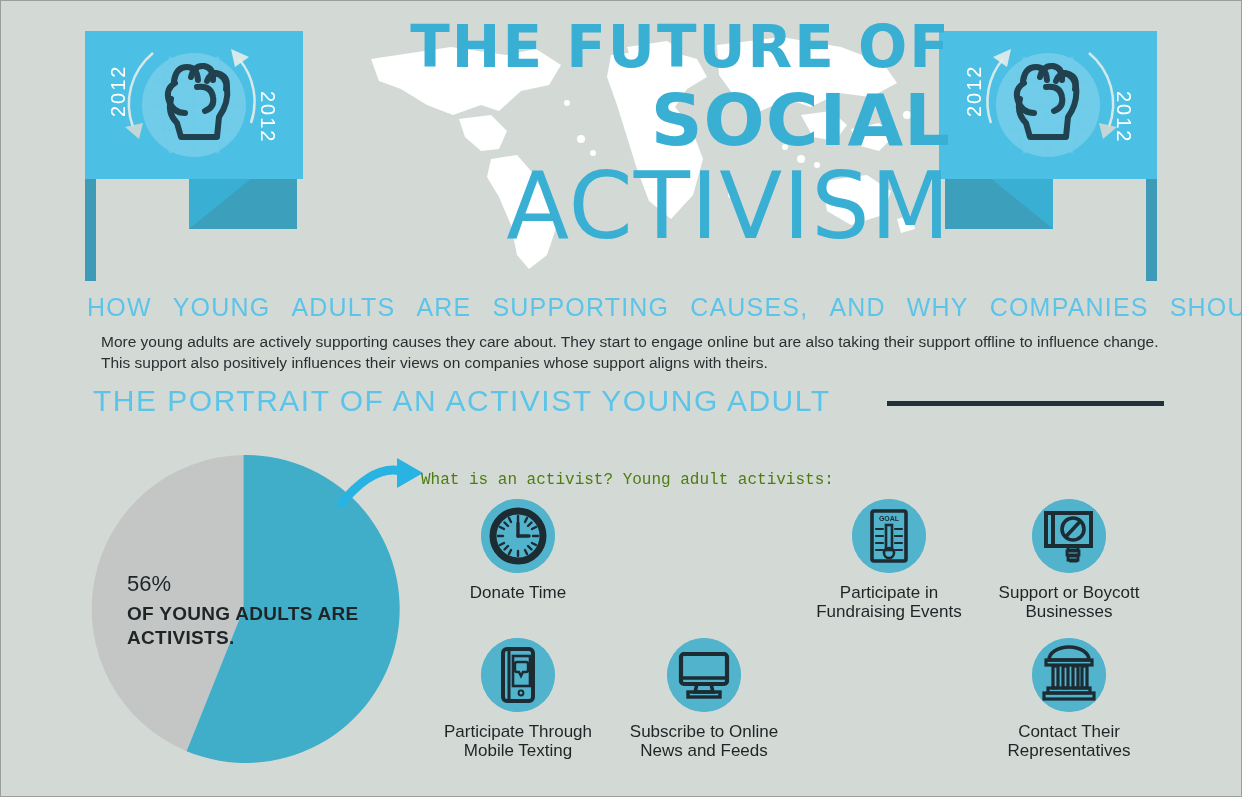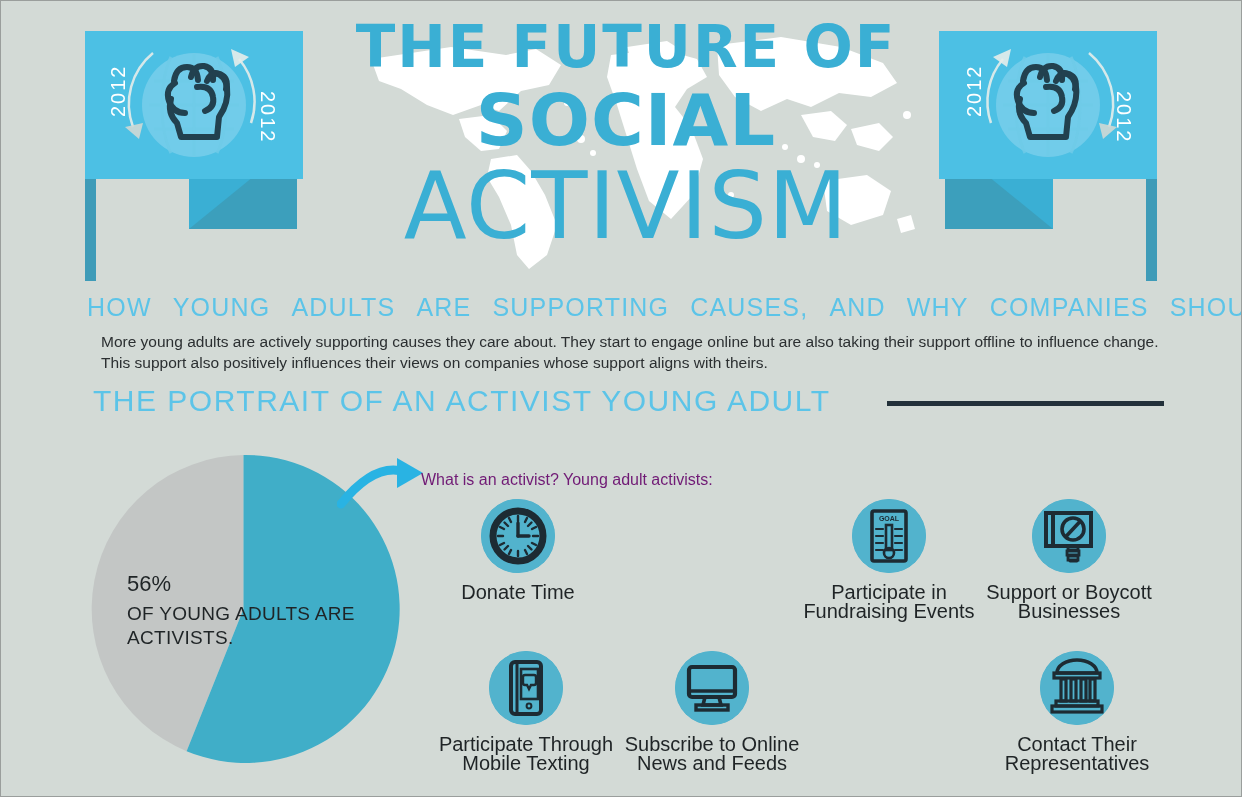--- a/index.html
+++ b/index.html
@@ -14,21 +14,21 @@
     border:1px solid #9a9e9c;
   }
   .stage{position:relative;width:1240px;height:795px;overflow:hidden;}
 
   
   .header{position:absolute;left:0;top:0;width:1240px;height:285px;}
 
   .worldmap{position:absolute;left:330px;top:18px;width:590px;height:260px;opacity:1;}
 
   .title-block{position:absolute;left:300px;top:16px;width:650px;height:265px;
-      text-align:center;color:#3aafd4;}
+      text-align:right;color:#3aafd4;}
   .t1{font-size:58px;font-weight:bold;letter-spacing:2px;line-height:60px;
       font-family:"DejaVu Sans", sans-serif;}
   .t2{font-size:72px;font-weight:bold;letter-spacing:1px;line-height:86px;
       font-family:"DejaVu Sans", sans-serif;}
   .t3{font-size:92px;font-weight:normal;letter-spacing:1px;line-height:88px;
       font-family:"DejaVu Sans", sans-serif;}
 
   
   .flag{position:absolute;top:18px;width:300px;height:265px;}
   .flag-left{left:78px;}
@@ -49,36 +49,36 @@
   .sec-title{position:absolute;left:84px;top:383px;
       color:#5cc4e8;font-size:30px;letter-spacing:1.5px;white-space:nowrap;
       font-weight:400;font-family:"Liberation Sans", sans-serif;margin-left:8px;}
   .rule{position:absolute;left:886px;top:400px;width:277px;height:5px;background:#22303a;}
 
   
   .pie-wrap{position:absolute;left:85px;top:452px;width:315px;height:312px;}
   .pie-label{position:absolute;left:126px;top:565px;width:240px;color:#1f2426;
       font-family:"Liberation Sans", sans-serif;}
   .pie-pct{font-size:22px;line-height:36px;}
-  .pie-sub{font-size:19px;line-height:24px;letter-spacing:.3px;}
+  .pie-sub{font-size:19px;line-height:24px;letter-spacing:.3px;font-weight:bold;}
 
   .arrow{position:absolute;left:336px;top:455px;width:90px;height:55px;}
 
   
-  .q-text{position:absolute;left:420px;top:470px;font-size:16px;color:#701a75;
-      font-family:Liberation Sans, sans-serif;}
+  .q-text{position:absolute;left:420px;top:470px;font-size:16px;color:#4d7c0f;
+      font-family:Liberation Mono, monospace;}
 
   .grid{position:absolute;left:418px;top:498px;width:760px;height:275px;}
   .cell{position:absolute;width:190px;text-align:center;}
   .circ{width:74px;height:74px;border-radius:50%;background:#52b3cd;
       margin:0 auto;display:block;}
-  .cap{margin-top:10px;font-size:20px;line-height:19px;color:#1f2426;
+  .cap{margin-top:10px;font-size:17px;line-height:19px;color:#1f2426;
       font-family:"Liberation Sans", sans-serif;}
 
-  .r0{top:0;} .r1{top:152px;margin-left:8px;}
+  .r0{top:0;} .r1{top:139px;}
   .c0{left:4px;} .c1{left:190px;} .c2{left:375px;} .c3{left:555px;}
 </style>
 </head>
 <body>
 
 <div class="stage">
 
   <div class="header">
 
     <svg class="worldmap" viewBox="0 0 590 260">

